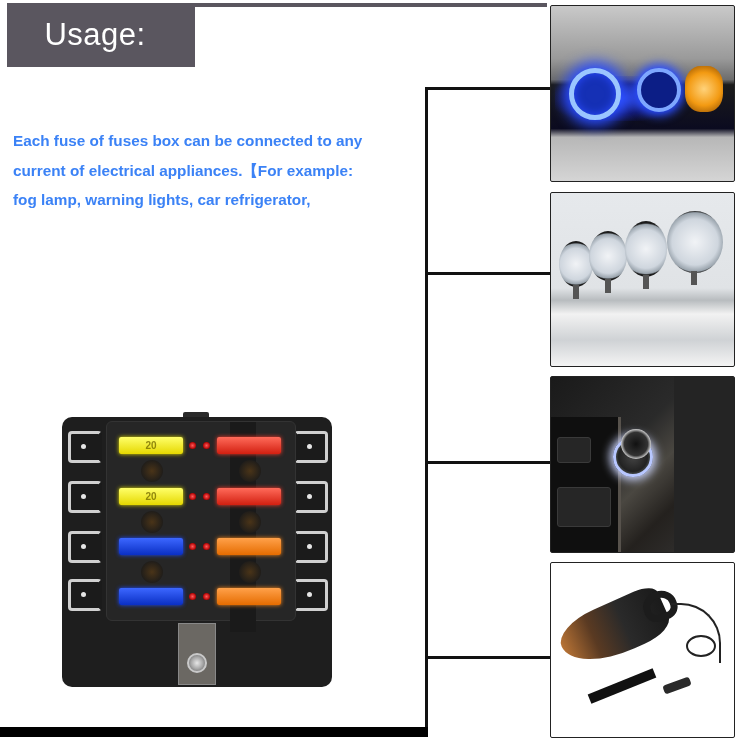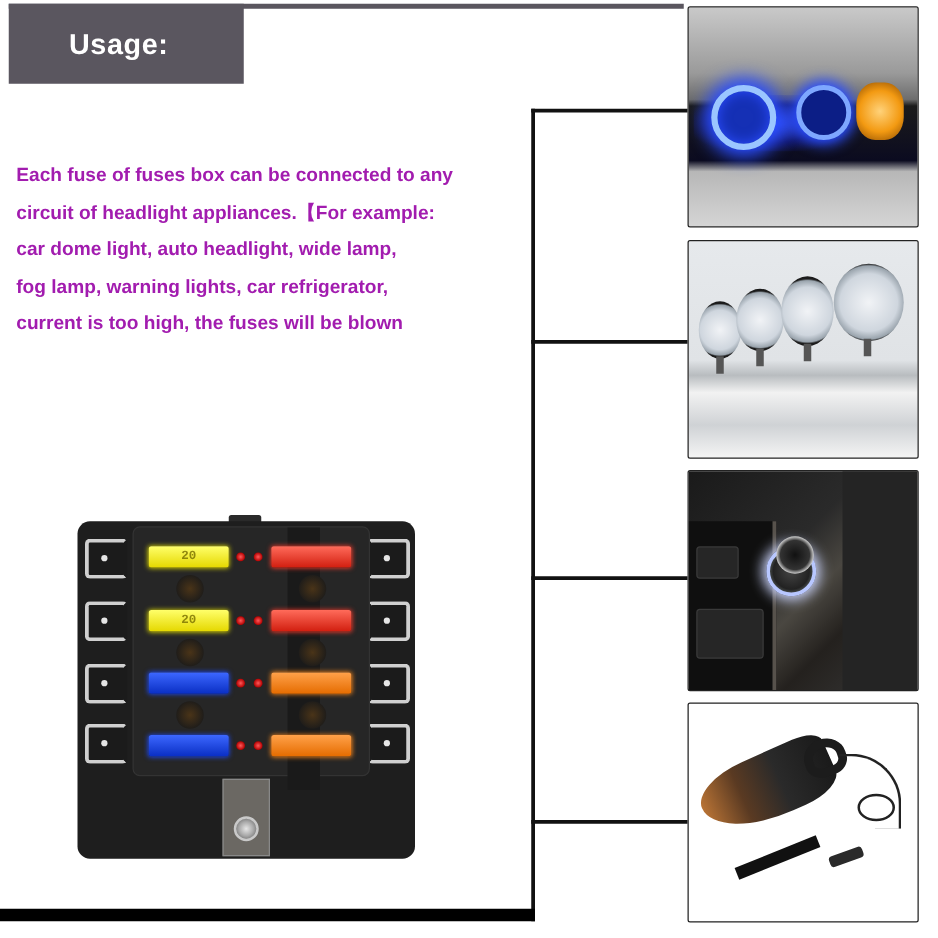--- a/index.html
+++ b/index.html
@@ -2,23 +2,23 @@
 <html><head>
   <meta charset="utf-8">
   <style>
     * { box-sizing: border-box; margin: 0; padding: 0; }
     html, body { width: 750px; height: 750px; background: #ffffff; overflow: hidden; }
     body { position: relative; font-family: "Liberation Sans", "DejaVu Sans", sans-serif; }
 
     .top-rule { position: absolute; left: 7px; top: 3px; width: 540px; height: 4px; background: #5a565f; }
     .title-box { position: absolute; left: 7px; top: 3px; width: 188px; height: 64px; background: #5a565f;
       display: flex; align-items: center; justify-content: center; }
-    .title-text { color: #ffffff; font-weight: bold; font-size: 23px; letter-spacing: 0.5px; padding-right: 12px; }
+    .title-text { color: #ffffff; font-weight: normal; font-size: 31px; letter-spacing: 0.5px; padding-right: 12px; }
 
-    .desc { position: absolute; left: 13px; top: 126px; width: 400px; color: #a21caf; font-weight: bold;
+    .desc { position: absolute; left: 13px; top: 126px; width: 400px; color: #3b82f6; font-weight: bold;
       font-size: 15.3px; line-height: 29.6px; }
     .desc-line { display: block; white-space: nowrap; }
 
     
     .vline { position: absolute; left: 425px; top: 87px; width: 3px; height: 650px; background: #111; }
     .hline { position: absolute; left: 425px; width: 125px; height: 3px; background: #111; }
     .bottom-bar { position: absolute; left: 0; top: 727px; width: 428px; height: 10px; background: #000; }
 
     .photo { position: absolute; left: 550px; width: 185px; border: 1.5px solid #222; border-radius: 2px; overflow: hidden; }
 
@@ -56,45 +56,43 @@
 
     
     .fusebox { position: absolute; left: 62px; top: 417px; width: 270px; height: 270px; background: #1e1e1e; border-radius: 10px; }
     .fb-tab { position: absolute; left: 183px; top: 412px; width: 26px; height: 8px; background: #2a2a2a; border-radius: 2px; }
     .fb-inner { position: absolute; left: 44px; top: 4px; width: 190px; height: 200px; background: #262626; border-radius: 6px; border: 1px solid #333; }
     .fb-center { position: absolute; left: 123px; top: 0; width: 26px; height: 210px; background: #1a1a1a; }
     .term { position: absolute; width: 34px; height: 32px; border: 3px solid #d0d0d0; border-radius: 4px; background: #1b1b1b; }
     .term::after { content: ""; position: absolute; left: 10px; top: 10px; width: 5px; height: 5px; background: #e6e6e6; border-radius: 50%; }
     .term-l { left: 6px; border-right-color: #1b1b1b; }
     .term-r { left: 232px; border-left-color: #1b1b1b; }
-    .fuse { position: absolute; width: 64px; height: 17px; border-radius: 2px; font-family: Liberation Mono, monospace; }
+    .fuse { position: absolute; width: 64px; height: 17px; border-radius: 2px; }
     .fuse-yellow { background: linear-gradient(180deg,#ffff6a,#e5d800); box-shadow: 0 0 4px #e5e000; }
     .fuse-red { background: linear-gradient(180deg,#ff6b5a,#d21f10); box-shadow: 0 0 4px #ff3b2b; }
     .fuse-blue { background: linear-gradient(180deg,#3c67ff,#0a2fc4); box-shadow: 0 0 4px #1d4bff; }
     .fuse-orange { background: linear-gradient(180deg,#ffa14a,#e56c00); box-shadow: 0 0 4px #ff8a1a; }
     .fuse-label { display: block; text-align: center; font-size: 10px; line-height: 17px; color: rgba(120,110,0,0.8); font-weight: bold; }
     .led { position: absolute; width: 7px; height: 7px; border-radius: 50%; background: radial-gradient(circle,#ff5a5a 0%,#b30000 70%); }
     .hole { position: absolute; width: 22px; height: 22px; border-radius: 50%; background: radial-gradient(circle,#4a3418 0%,#1a1a1a 80%); }
     .bracket { position: absolute; left: 116px; top: 206px; width: 38px; height: 62px; background: #6b6863; border: 1px solid #888; }
     .bolt { position: absolute; left: 125px; top: 236px; width: 20px; height: 20px; border-radius: 50%; background: radial-gradient(circle,#e6e6e6 0%,#a9a9a9 50%,#5a5a5a 100%); border: 2px solid #c9c9c9; }
   </style>
 </head>
 <body>
 
 <div class="top-rule"></div>
 <div class="title-box">
   <span class="title-text">Usage:</span>
 </div>
 
 <div class="desc">
   <span class="desc-line">Each fuse of fuses box can be connected to any</span>
-  <span class="desc-line">circuit of headlight appliances.【For example:</span>
-  <span class="desc-line">car dome light, auto headlight, wide lamp,</span>
+  <span class="desc-line">current of electrical appliances.【For example:</span>
   <span class="desc-line">fog lamp, warning lights, car refrigerator,</span>
-  <span class="desc-line">current is too high, the fuses will be blown</span>
 </div>
 
 <div class="fb-tab"></div>
 <div class="fusebox">
   <div class="term term-l" style="top:14px"></div>
   <div class="term term-l" style="top:64px"></div>
   <div class="term term-l" style="top:114px"></div>
   <div class="term term-l" style="top:162px"></div>
   <div class="term term-r" style="top:14px"></div>
   <div class="term term-r" style="top:64px"></div>

